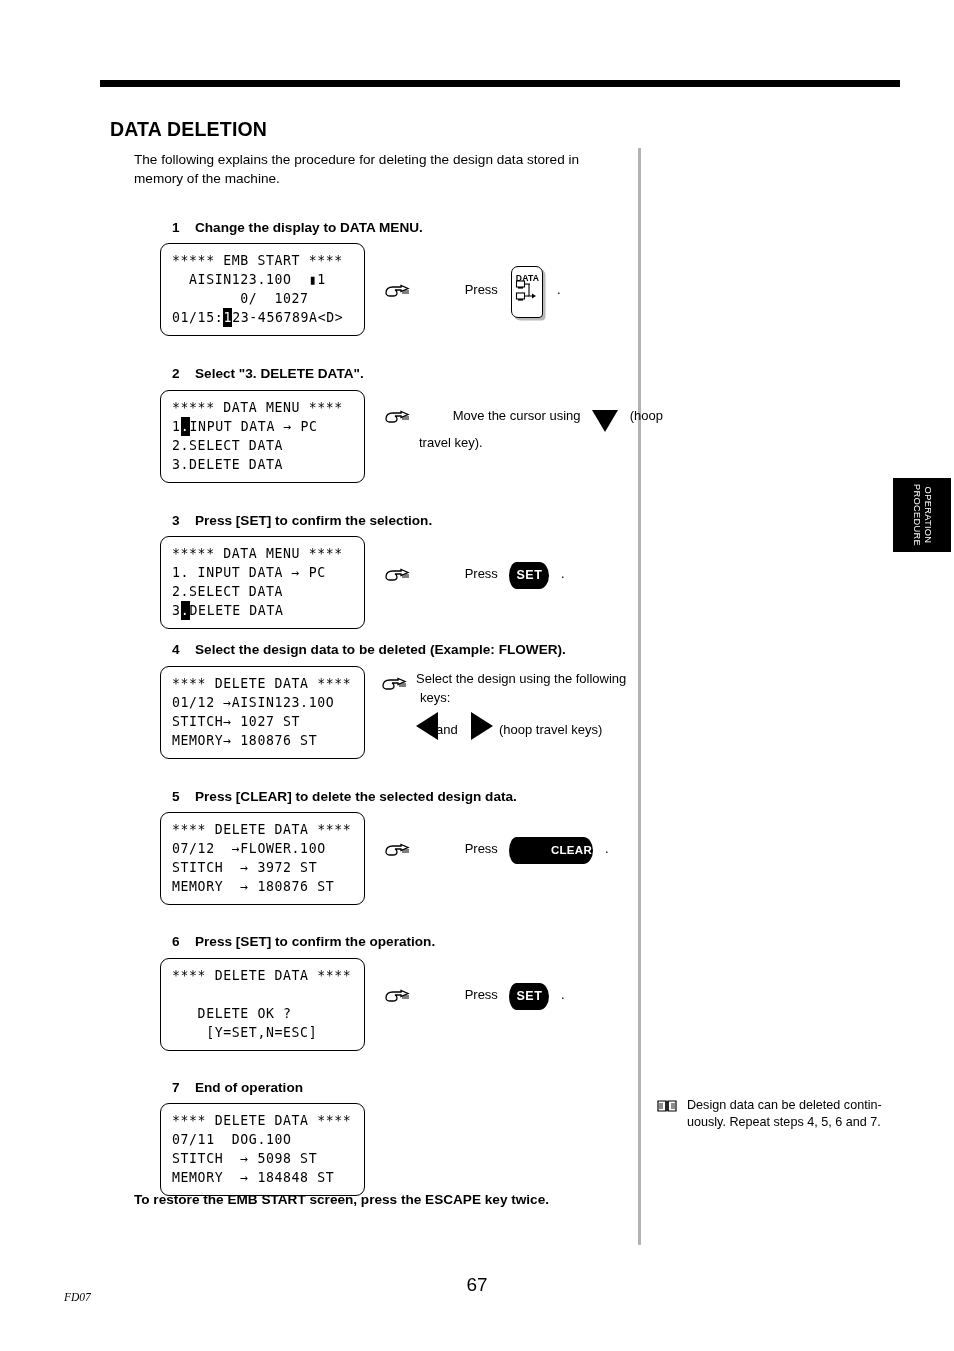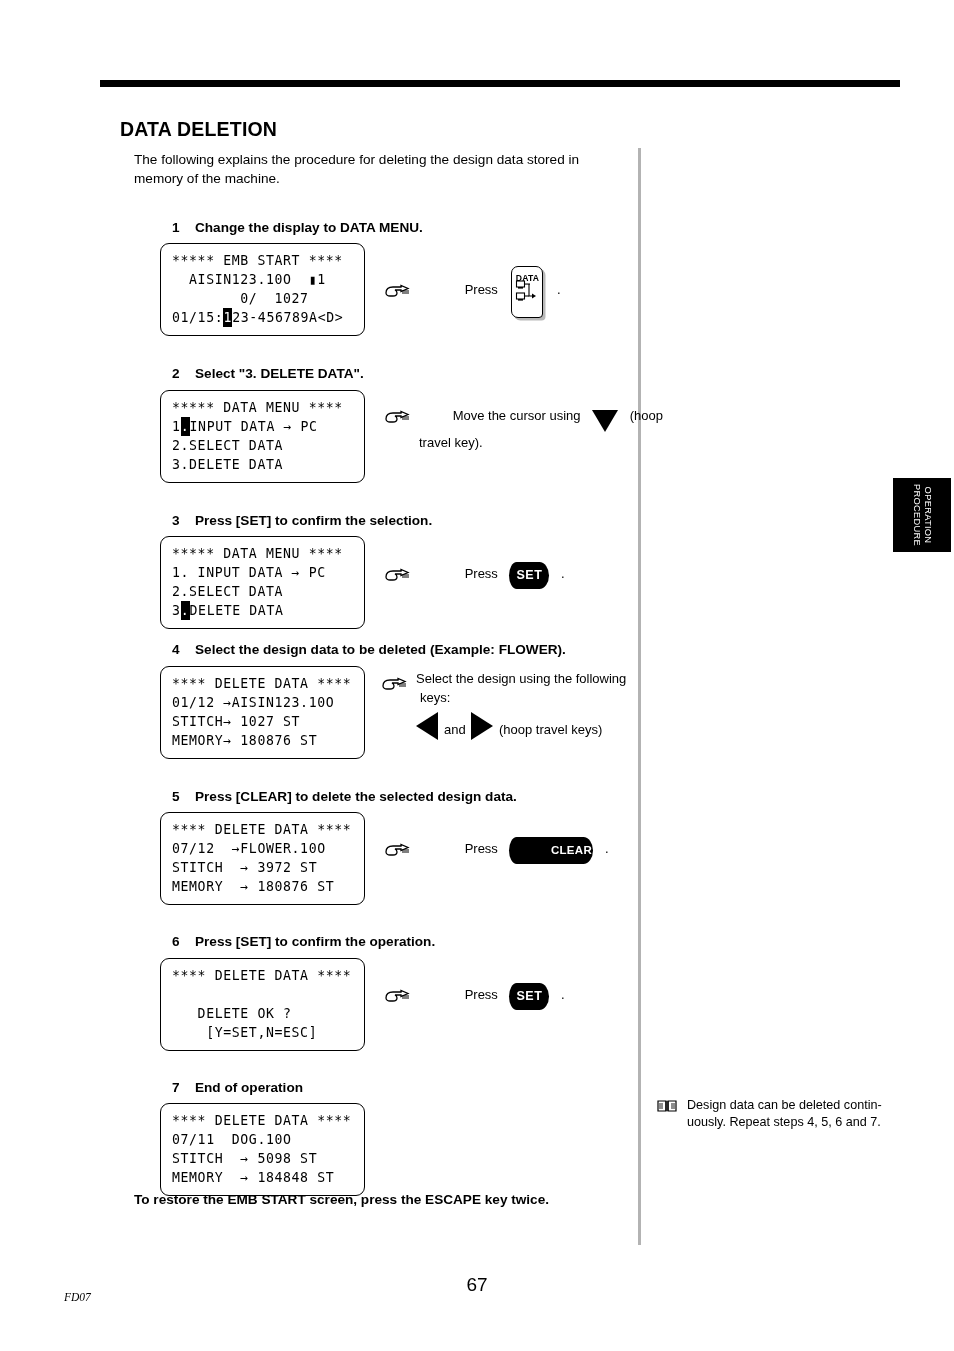--- a/index.html
+++ b/index.html
@@ -32,21 +32,21 @@
     left: 638px;
     top: 148px;
     width: 3px;
     height: 1097px;
     background: #b3b3b3;
   }
 
   
   .page-title {
     position: absolute;
-    left: 120px;
+    left: 110px;
     top: 118px;
     font-size: 19.5px;
     font-weight: bold;
     letter-spacing: 0.2px;
   }
 
   
   .intro {
     position: absolute;
     left: 134px;
@@ -365,21 +365,21 @@
   <div class="lcd-line">MEMORY→ 180876 ST</div>
 </div>
 <div class="instr" style="left:380px; top:672px; width:260px;">
   <svg class="hand-icon" style="position:relative; left:0; top:5px;" viewBox="0 0 30 18">
     <path d="M3 9 C3 5 6 3 10 3 L18 3 L18 1.5 L25 4.5 L18 7.5 L18 6 L12 6 C12 6 14 7 14 9 C14 11 12 12 10 12 L7 12 C5 12 3 11 3 9 Z" fill="none" stroke="#000" stroke-width="1.3"></path>
     <path d="M19 7 L26 7 M19 9 L26 9" stroke="#000" stroke-width="1.1"></path>
   </svg>
   <span style="position:absolute; left:36px; top:-4px; width:222px;">Select the design using the following</span>
   <span style="position:absolute; left:40px; top:15px;">keys:</span>
   <span class="tri tri-left" style="position:absolute; left:36px; top:40px;"></span>
-  <span style="position:absolute; left:64px; top:47px;">and</span>
+  <span style="position:absolute; left:56px; top:47px;">and</span>
   <span class="tri tri-right" style="position:absolute; left:91px; top:40px;"></span>
   <span style="position:absolute; left:119px; top:47px;">(hoop travel keys)</span>
 </div>
 
 <div class="step" style="top:788px;">
   <div class="step-head">
     <span class="step-num">5</span><span>Press [CLEAR] to delete the selected design data.</span>
   </div>
 </div>
 <div class="lcd" style="top:812px;">

